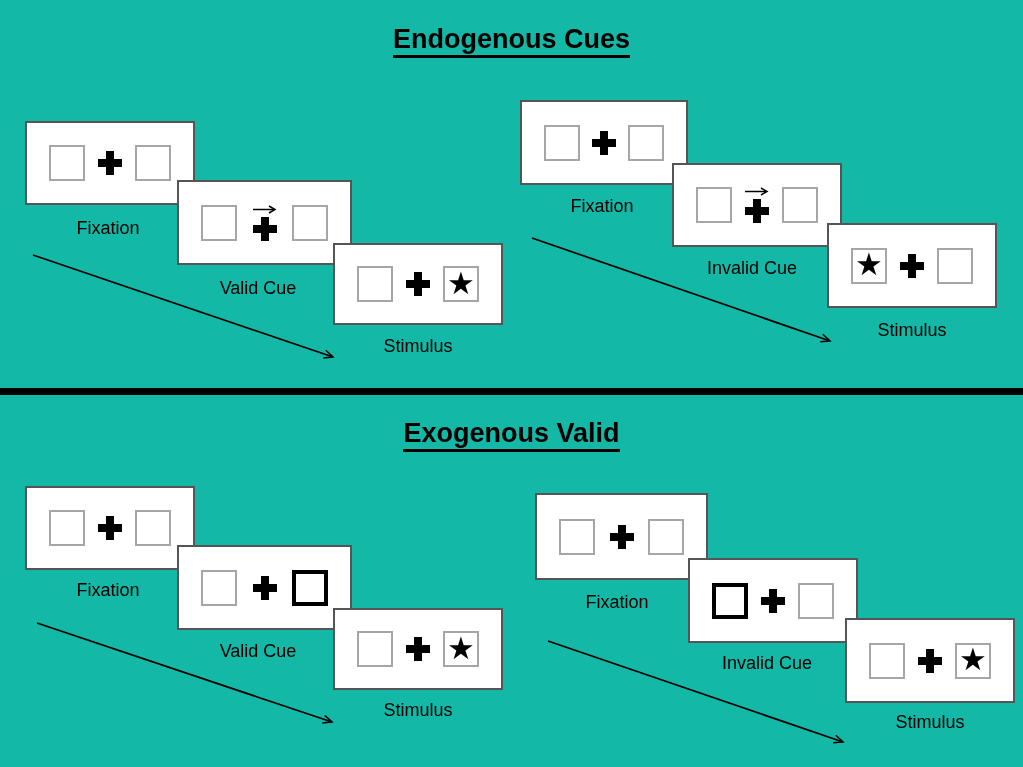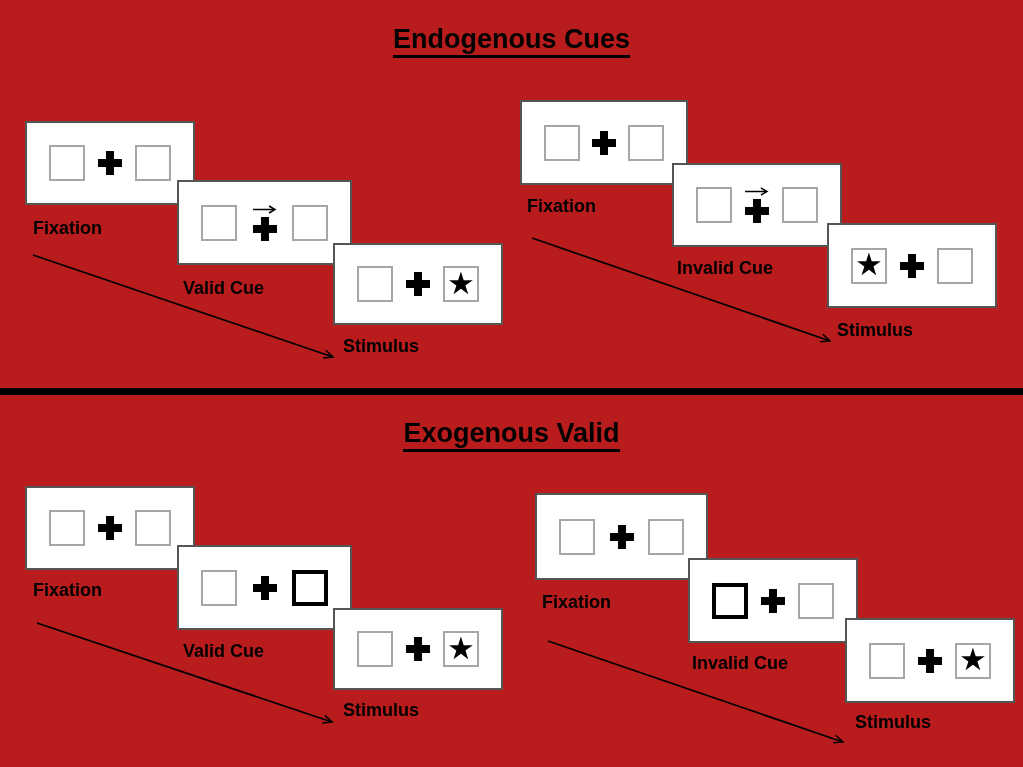--- a/index.html
+++ b/index.html
@@ -1,32 +1,32 @@
 <!DOCTYPE html>
 <html><head>
 <meta charset="utf-8">
 <style>
   html,body{margin:0;padding:0;background:#fff;}
-  .canvas{position:relative;width:1023px;height:767px;background:#b91c1c;overflow:hidden;
+  .canvas{position:relative;width:1023px;height:767px;background:#14b8a6;overflow:hidden;
           font-family:"Liberation Sans", sans-serif;}
   .title{position:absolute;left:0;width:100%;text-align:center;font-size:27px;font-weight:bold;color:#000;}
   .title span{border-bottom:3px solid #000;padding-bottom:1px;}
   .divider{position:absolute;left:0;top:388px;width:100%;height:7px;background:#000;}
   .arrow-layer{position:absolute;left:0;top:0;width:1023px;height:767px;z-index:0;}
   .panel{position:absolute;background:#fff;border:2px solid #555;box-sizing:border-box;
          display:flex;align-items:center;justify-content:space-between;padding:0 22px;}
   .sq{width:36px;height:36px;border:2px solid #a6a6a6;background:#fff;box-sizing:border-box;
       display:flex;align-items:center;justify-content:center;}
   .sq.thick{border:4px solid #000;}
   .star{font-size:31px;line-height:1;color:#000;transform:translateY(-1px);}
   .center-grp{display:flex;flex-direction:column;align-items:center;gap:3px;}
   .plus{position:relative;width:24px;height:24px;}
   .plus::before{content:"";position:absolute;left:0;top:8px;width:24px;height:8px;background:#000;}
   .plus::after{content:"";position:absolute;left:8px;top:0;width:8px;height:24px;background:#000;}
-  .lbl{position:absolute;width:150px;text-align:left;font-size:18px;font-weight:bold;color:#000;z-index:4;}
+  .lbl{position:absolute;width:150px;text-align:center;font-size:18px;font-weight:normal;color:#000;z-index:4;}
   .z1{z-index:1}.z2{z-index:2}.z3{z-index:3}
 </style>
 </head>
 <body>
 
 <div class="canvas">
 
   <svg class="arrow-layer" viewBox="0 0 1023 767" xmlns="http://www.w3.org/2000/svg">
     <defs>
       <marker id="ah" markerWidth="14" markerHeight="12" refX="11" refY="5" orient="auto" markerUnits="userSpaceOnUse">

